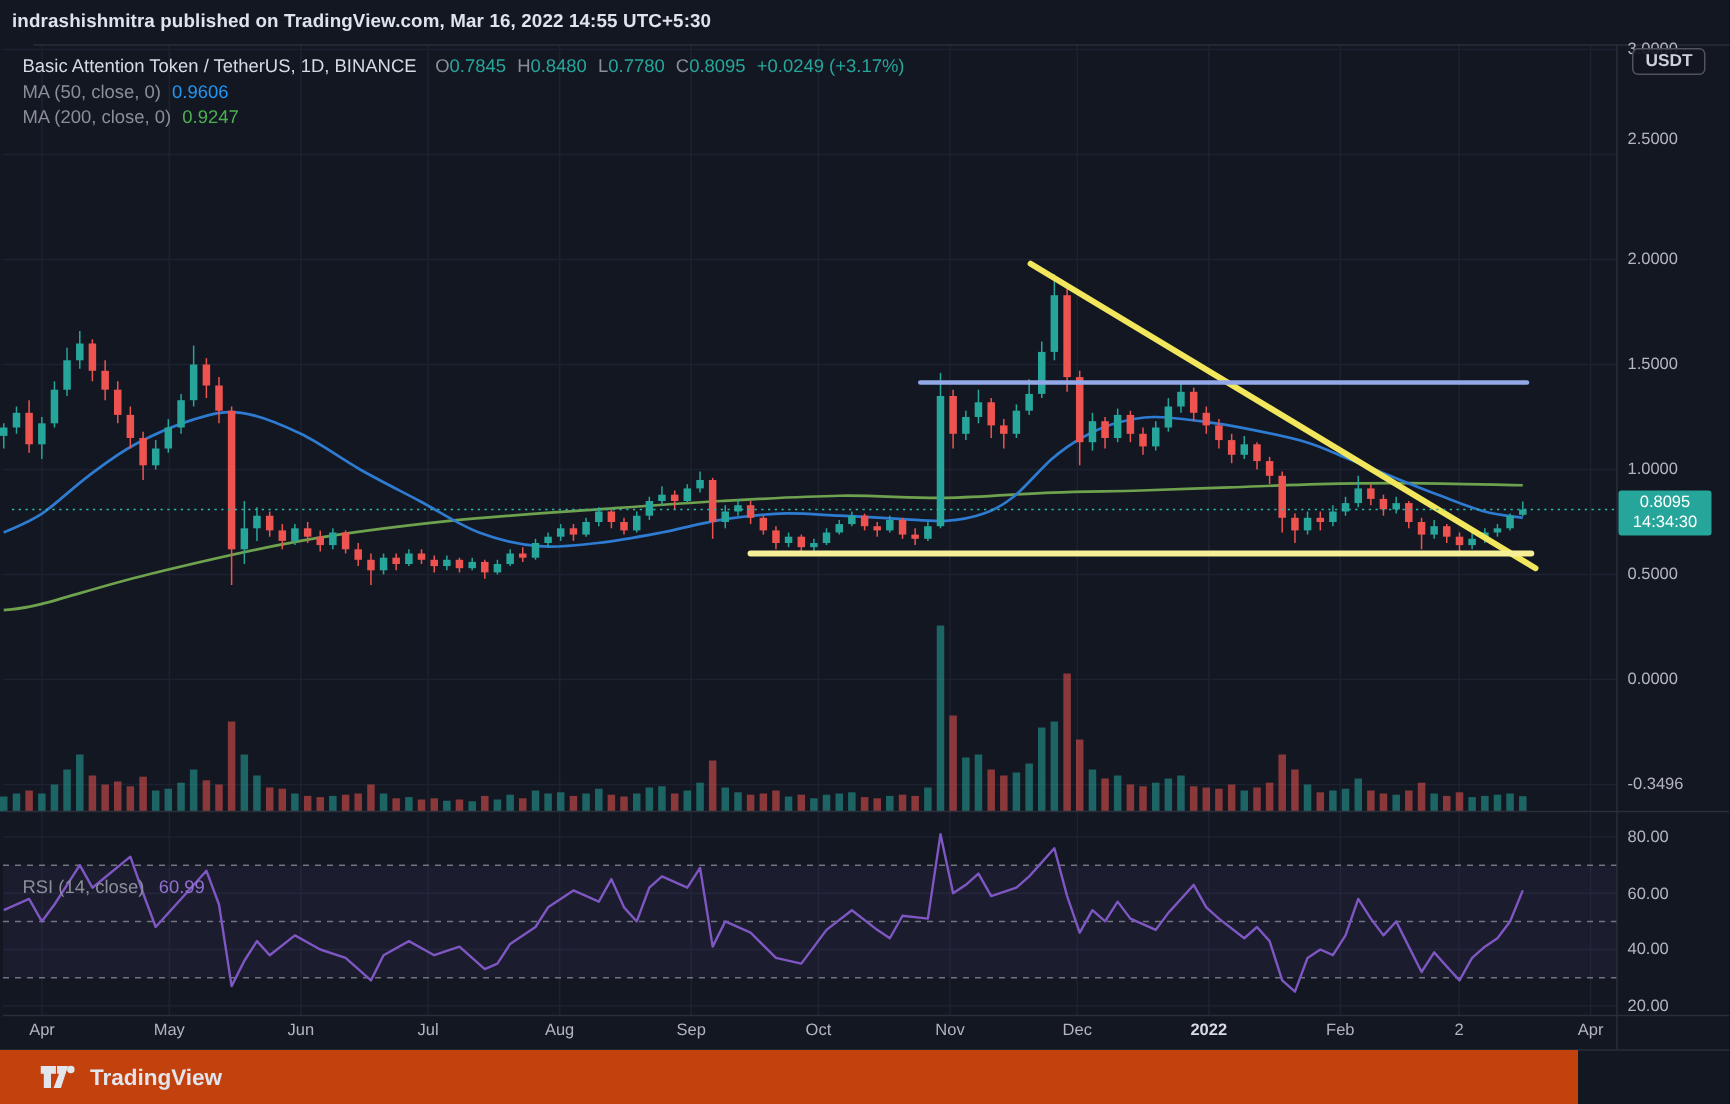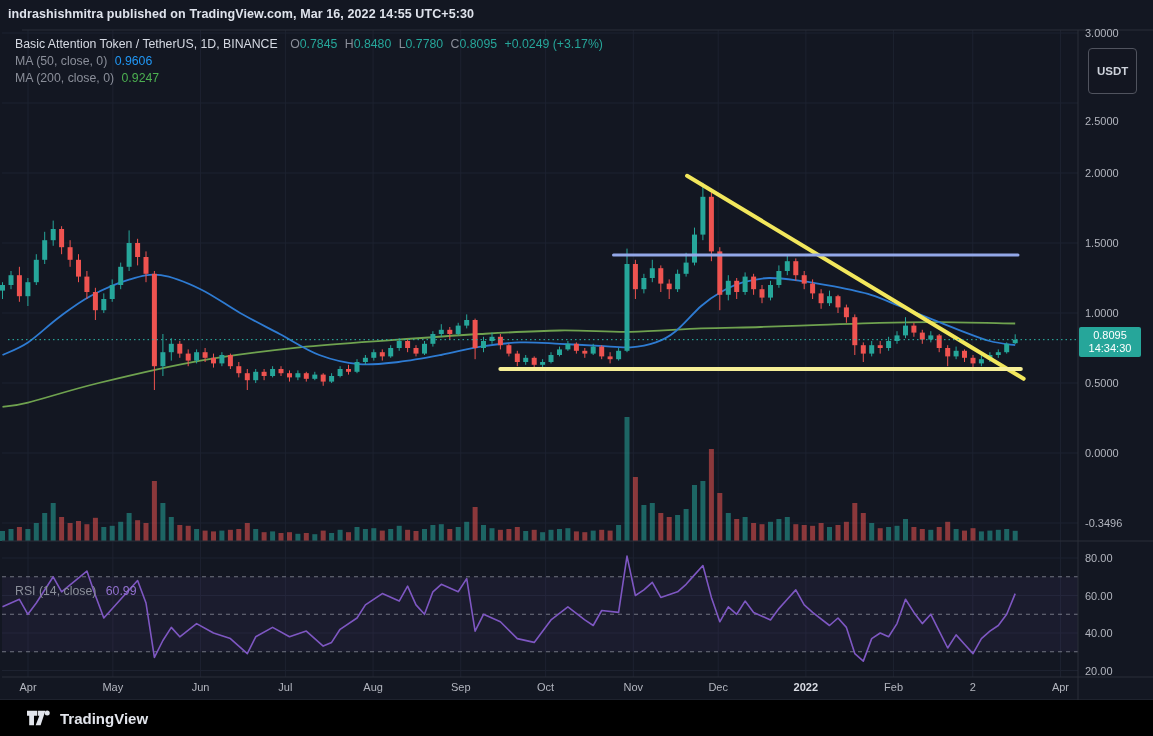--- a/index.html
+++ b/index.html
@@ -15,25 +15,25 @@
   .t-up{color:#26a69a;}
   .t-ma50{color:#2196f3;}
   .t-ma200{color:#4caf50;}
   .t-rsi{color:#9170ce;}
   .sp{display:inline-block;width:9px;}
   .sps{display:inline-block;width:4px;}
   #rsi-legend{left:15px;top:548px;font-size:12.3px;white-space:nowrap;margin-top:36px;}
   .axis-label{position:absolute;left:1085px;transform:translateY(-50%);font-size:11px;color:#b2b5be;}
   .time-label{position:absolute;top:681px;transform:translateX(-50%);font-size:11px;color:#b2b5be;}
   .time-label.bold{color:#d8dbe3;font-weight:700;}
-  #usdt-badge{left:1088px;top:48px;padding:16px 8px;border:1px solid #50535e;border-radius:4px;
+  #usdt-badge{left:1088px;top:32px;padding:2px 8px;border:1px solid #50535e;border-radius:4px;
               background:rgba(19,23,34,.92);color:#cdd1da;font-size:11.5px;font-weight:600;text-align:right;}
   #price-badge{left:1079px;top:327px;width:62px;padding:2px 0;border-radius:2px;background:#26a69a;
                color:#ffffff;text-align:center;font-size:11px;line-height:13px;}
-  #footer{left:0;top:700px;width:1153px;height:36px;background:#000000;text-align:center;}
+  #footer{left:0;top:700px;width:1052px;height:36px;background:#c2410c;text-align:center;}
   #footer-inner{position:absolute;left:27px;top:7px;display:flex;align-items:center;gap:8px;}
   #brand-text{color:#e2e5ec;font-size:15px;font-weight:700;}
 </style>
 </head>
 <body>
 
 <div id="page">
 
   <svg id="chart-svg" width="1153" height="736">
       <line x1="28" y1="30" x2="28" y2="677" stroke="#1d2230" stroke-width="1"></line>
@@ -463,21 +463,21 @@
     </div>
   </div>
 
   <div id="rsi-legend" class="abs">
     <span class="t-mut">RSI (14, close)</span><span class="sp" style="width:6px"></span>
     <span class="t-rsi">60.99</span>
   </div>
 
   <div id="price-scale">
       <div class="axis-label" style="top: 33px;">3.0000</div>
-      <div class="axis-label" style="top: 121px; text-align: center;">2.5000</div>
+      <div class="axis-label" style="top: 93px; text-align: center;">2.5000</div>
       <div class="axis-label" style="top: 173px;">2.0000</div>
       <div class="axis-label" style="top: 243px; text-align: right;">1.5000</div>
       <div class="axis-label" style="top: 313px;">1.0000</div>
       <div class="axis-label" style="top: 383px;">0.5000</div>
       <div class="axis-label" style="top: 453px;">0.0000</div>
       <div class="axis-label" style="top: 523px;">-0.3496</div>
       <div class="axis-label" style="top: 558px;">80.00</div>
       <div class="axis-label" style="top: 595.5px;">60.00</div>
       <div class="axis-label" style="top: 633px;">40.00</div>
       <div class="axis-label" style="top: 670.5px;">20.00</div>

